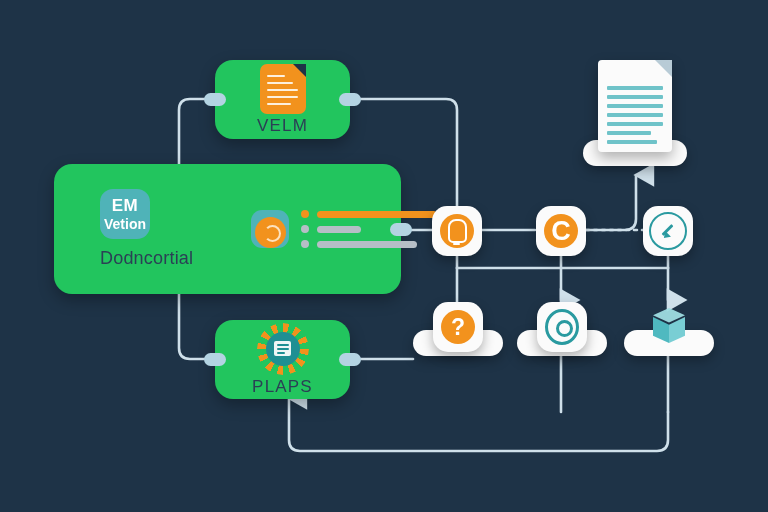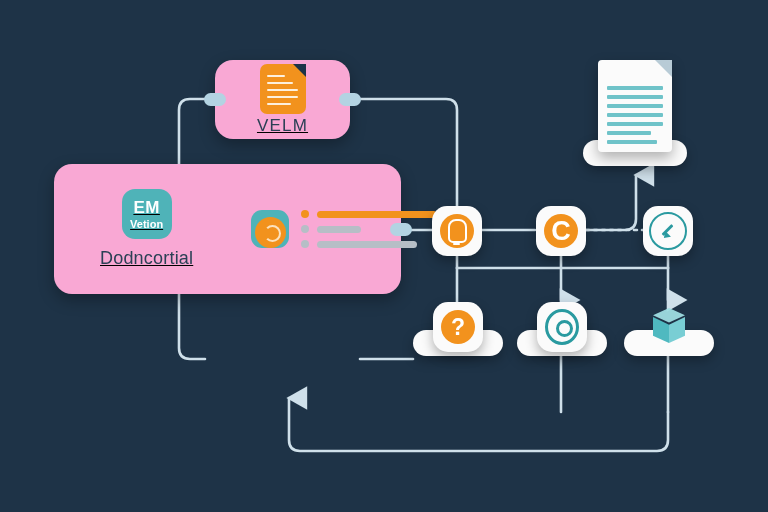--- a/index.html
+++ b/index.html
@@ -8,27 +8,26 @@
     background:#1e3347;
     font-family:"Liberation Sans", sans-serif;
     position:relative;
   }
   #stage{position:absolute;inset:0;width:768px;height:512px;}
   svg.wires{position:absolute;left:0;top:0;width:768px;height:512px;}
 
   
   .card{
     position:absolute;
-    background:#f9a8d4;
+    background:#22c55e;
     border-radius:18px;
     box-shadow:0 6px 16px rgba(0,0,0,.30);
     display:flex;
     align-items:center;
     justify-content:center;
-    text-decoration:underline;
   }
   .nub{
     position:absolute;
     width:22px;height:13px;
     background:#b3d3e2;
     border-radius:7px;
     top:50%;margin-top:-6.5px;
     z-index:3;
   }
   .nub.left{left:-11px;}
@@ -79,30 +78,30 @@
   }
   .gear-core .d{width:17px;height:15px;background:#eef6f6;border-radius:2px;position:relative;}
   .gear-core .d i{position:absolute;left:2.5px;height:2px;background:#1f8f93;border-radius:1px;display:block;}
 
   
   .big-card{
     justify-content:flex-start;
     padding-left:46px;
     gap:58px;
   }
-  .badge-block{display:flex;flex-direction:column;align-items:center;gap:9px;}
+  .badge-block{display:flex;flex-direction:column;align-items:flex-start;gap:9px;}
   .badge{
     width:50px;height:50px;border-radius:13px;
     background:#4fb3b8;
     color:#ffffff;
     display:flex;flex-direction:column;align-items:center;justify-content:center;
     line-height:1;
   }
   .badge .b1{font-size:17px;font-weight:700;letter-spacing:.5px;}
-  .badge .b2{font-size:11px;font-weight:700;margin-top:3px;}
+  .badge .b2{font-size:14px;font-weight:700;margin-top:3px;}
   .badge-cap{font-size:18px;color:#2b4055;letter-spacing:.2px;}
 
   .list-block{display:flex;align-items:center;gap:12px;}
   .app-ico{
     position:relative;width:38px;height:38px;border-radius:11px;
     background:#4fb3b8;overflow:hidden;
   }
   .app-ico .swirl{
     position:absolute;left:4px;top:7px;width:31px;height:31px;border-radius:50%;
     background:#f2921d;
@@ -291,20 +290,35 @@
           <span class="bar" style="width:44px;"></span>
         </div>
         <div class="row">
           <span class="dot"></span>
           <span class="bar" style="width:100px;"></span>
         </div>
       </div>
     </div>
   </div>
 
+  <div class="card sm-card" style="left:215px;top:320px;width:135px;height:79px;">
+    <span class="nub left"></span>
+    <span class="nub right"></span>
+    <div class="gear-wrap">
+      <span class="gear-ring"></span>
+      <span class="gear-core">
+        <span class="d">
+          <i style="top:3px;width:12px;"></i>
+          <i style="top:7px;width:12px;"></i>
+          <i style="top:11px;width:8px;"></i>
+        </span>
+      </span>
+    </div>
+    <div class="sm-label">PLAPS</div>
+  </div>
 
   <div class="pill" style="left:583px;top:140px;width:104px;"></div>
   <div class="docpage" style="left:598px;top:60px;">
     <span class="fold"></span>
     <span class="tl" style="top:26px;width:56px;"></span>
     <span class="tl" style="top:35px;width:56px;"></span>
     <span class="tl" style="top:44px;width:56px;"></span>
     <span class="tl" style="top:53px;width:56px;"></span>
     <span class="tl" style="top:62px;width:56px;"></span>
     <span class="tl" style="top:71px;width:44px;"></span>

